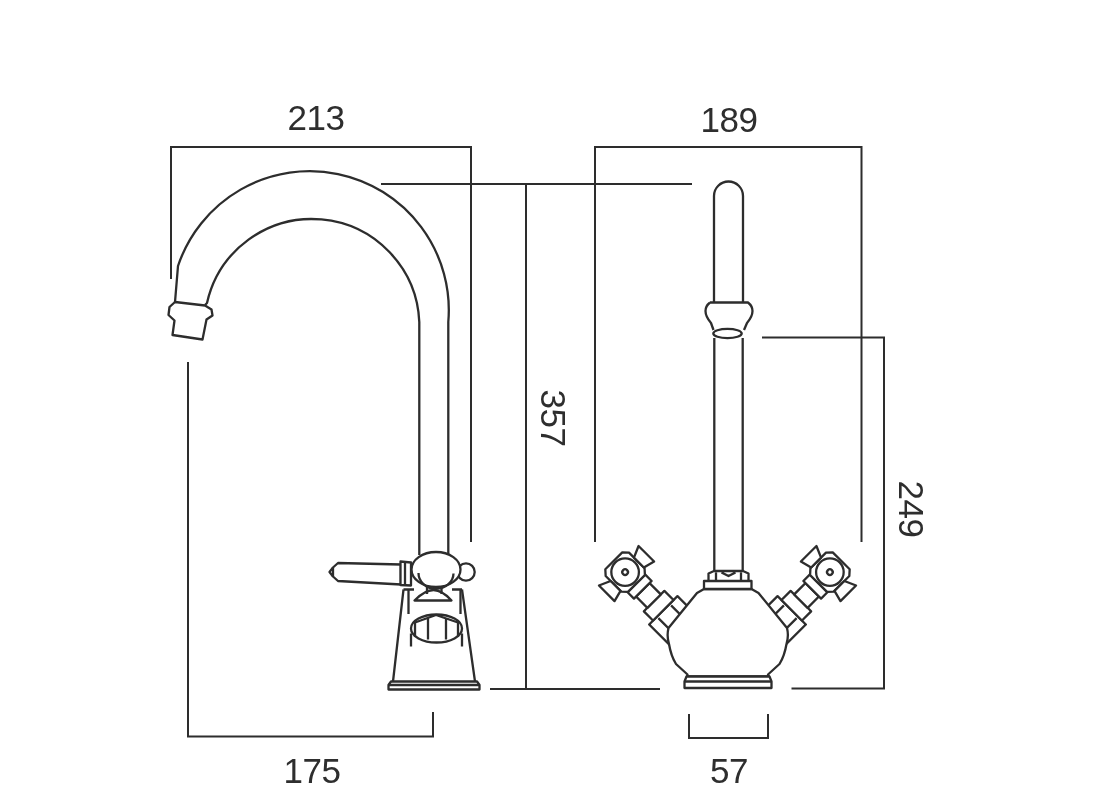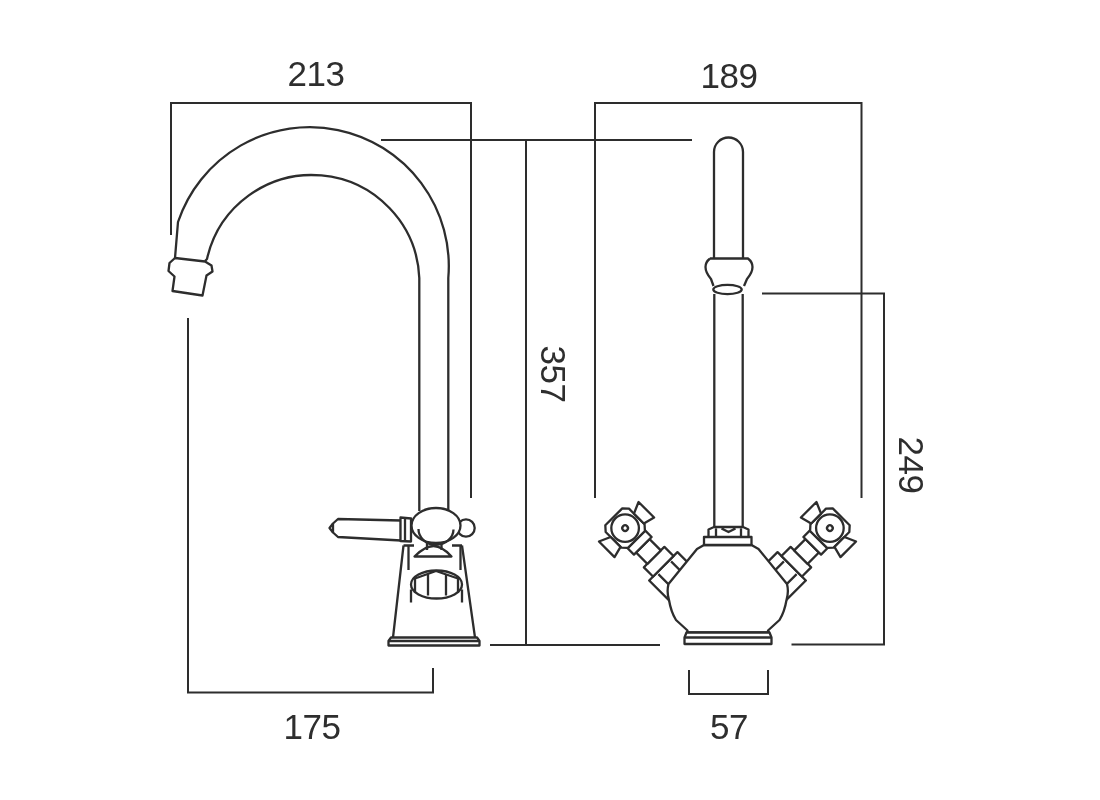--- a/index.html
+++ b/index.html
@@ -2,21 +2,21 @@
 <html><head>
 <meta charset="utf-8">
 <style>
   html,body{margin:0;padding:0;}
   body{
     width:1100px;height:800px;
     background:#ffffff;
     font-family:"Liberation Sans", sans-serif;
     overflow:hidden;
   }
-  #stage{width:1100px;height:668px;position:relative;}
+  #stage{width:1100px;height:668px;position:relative;margin-top:44px;}
   svg{display:block;}
   .obj{fill:none;stroke:#2d2d2d;stroke-width:2.3;stroke-linecap:butt;stroke-linejoin:round;}
   .objf{fill:#ffffff;stroke:#2d2d2d;stroke-width:2.3;stroke-linejoin:round;}
   .dim{fill:none;stroke:#2d2d2d;stroke-width:2;}
   .dimtext{
     fill:#2e2e2e;
     font-family:"Liberation Sans", sans-serif;
     font-size:35px;
     letter-spacing:-0.5px;
     text-anchor:middle;

